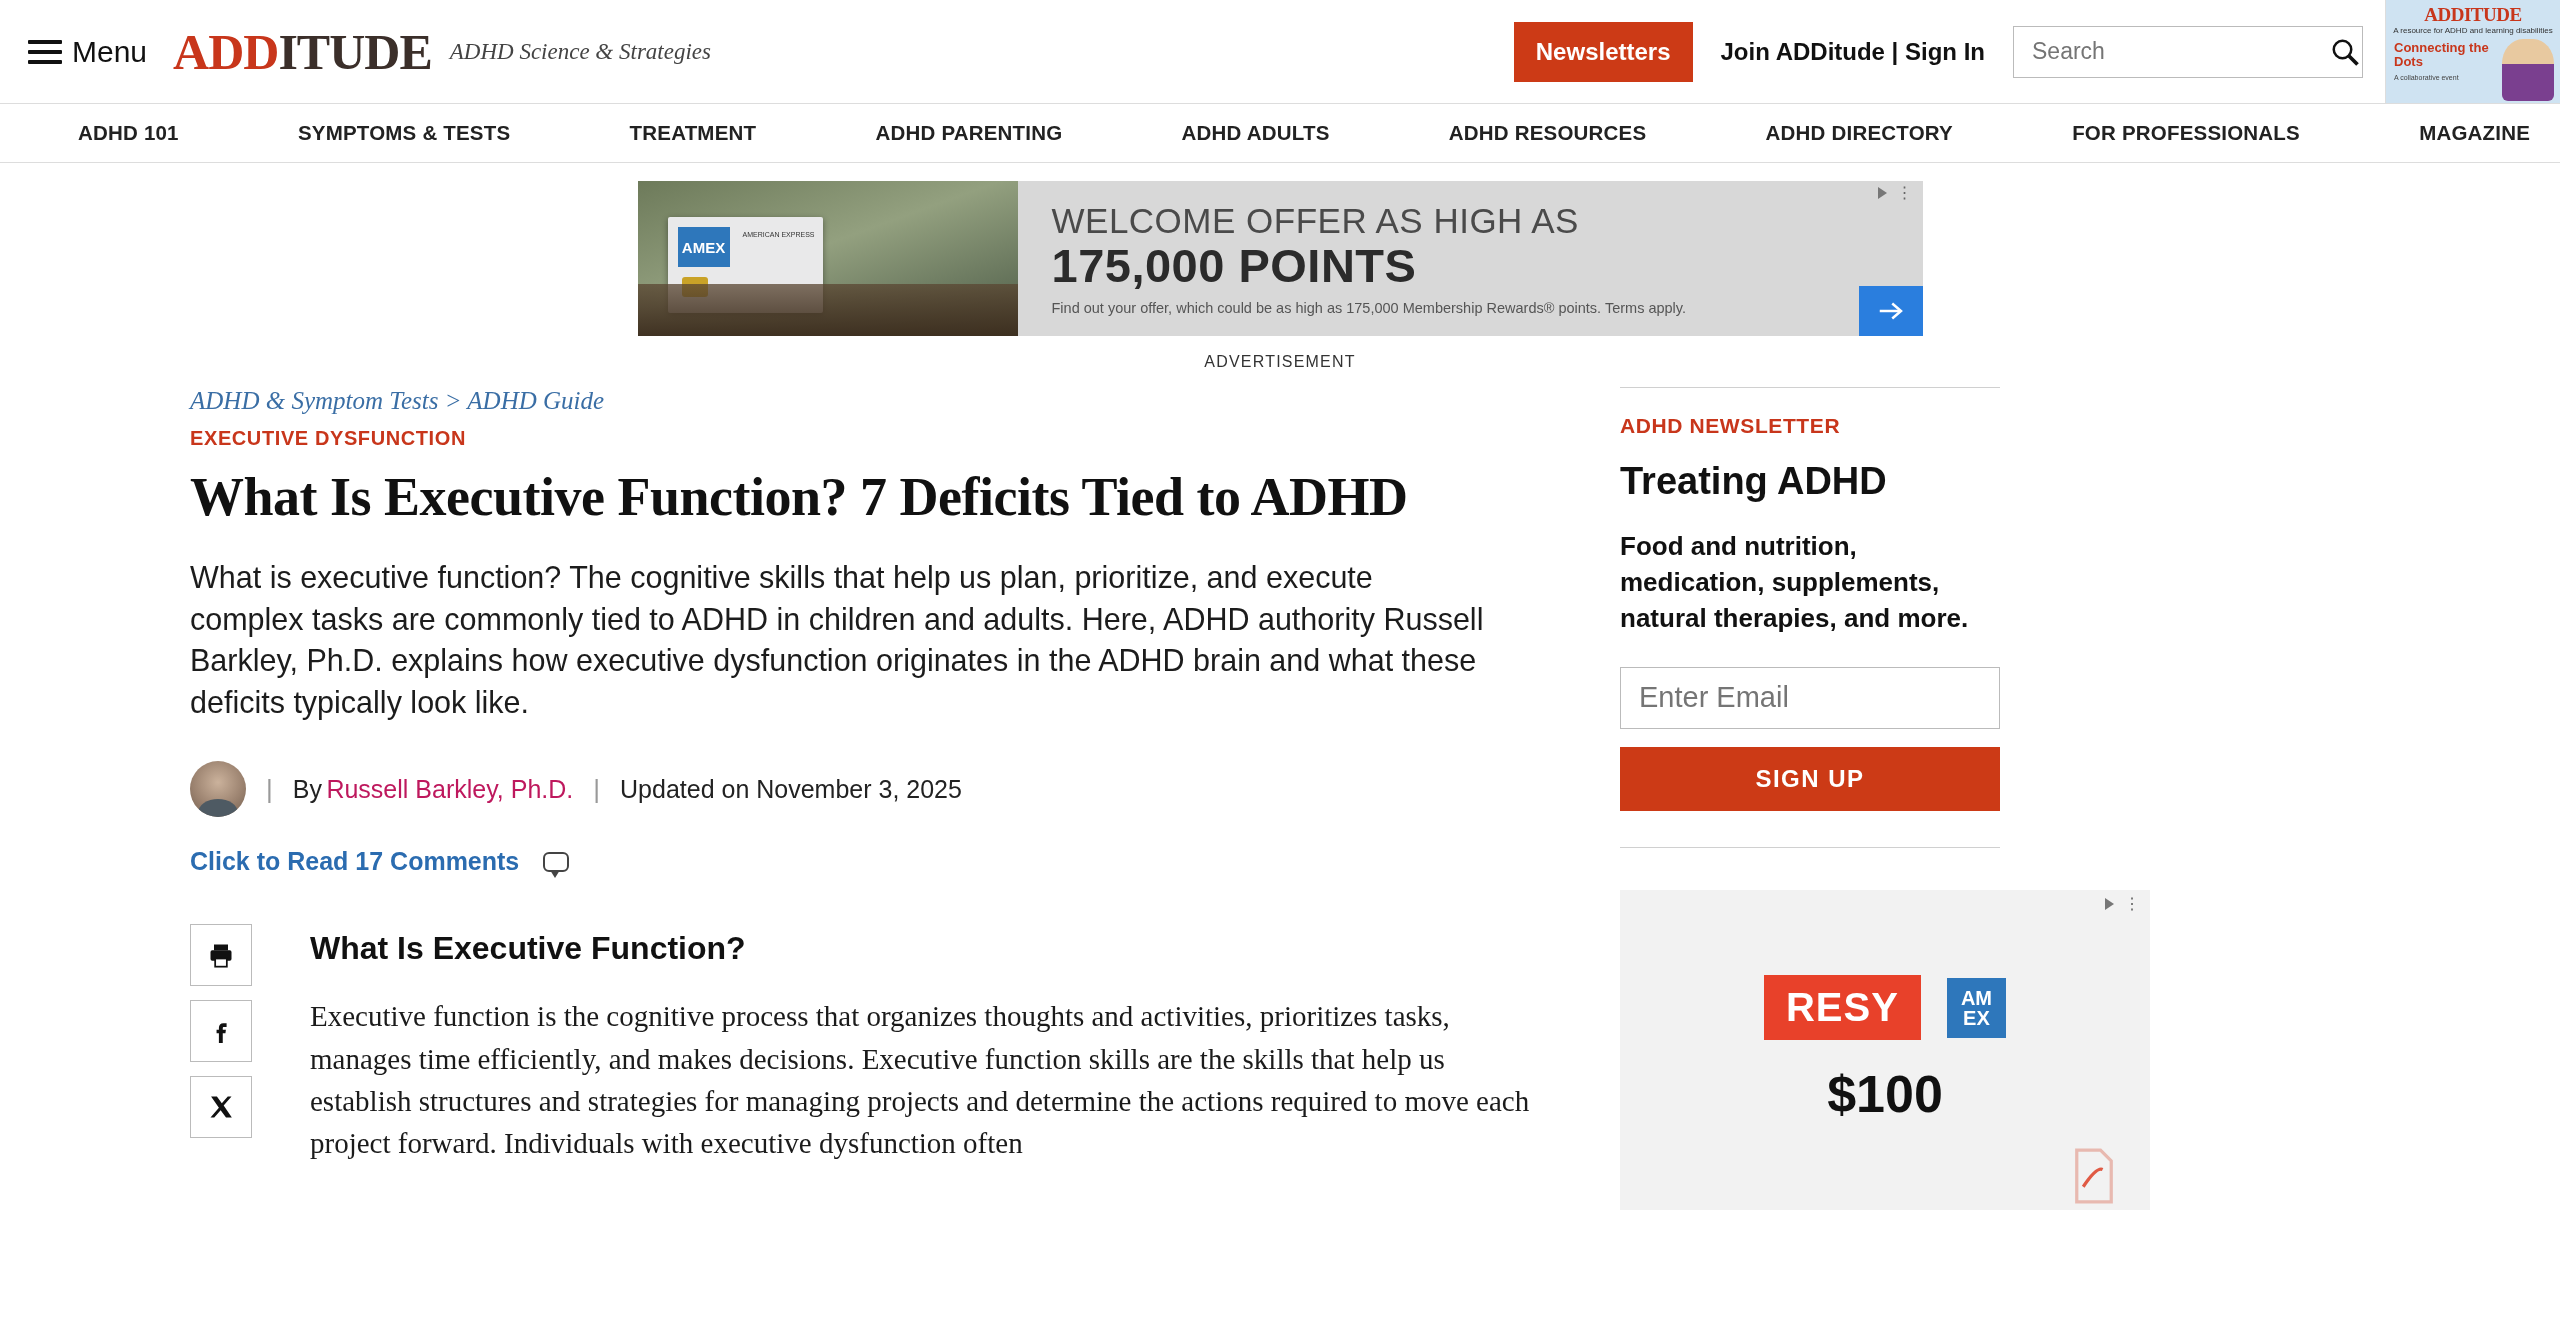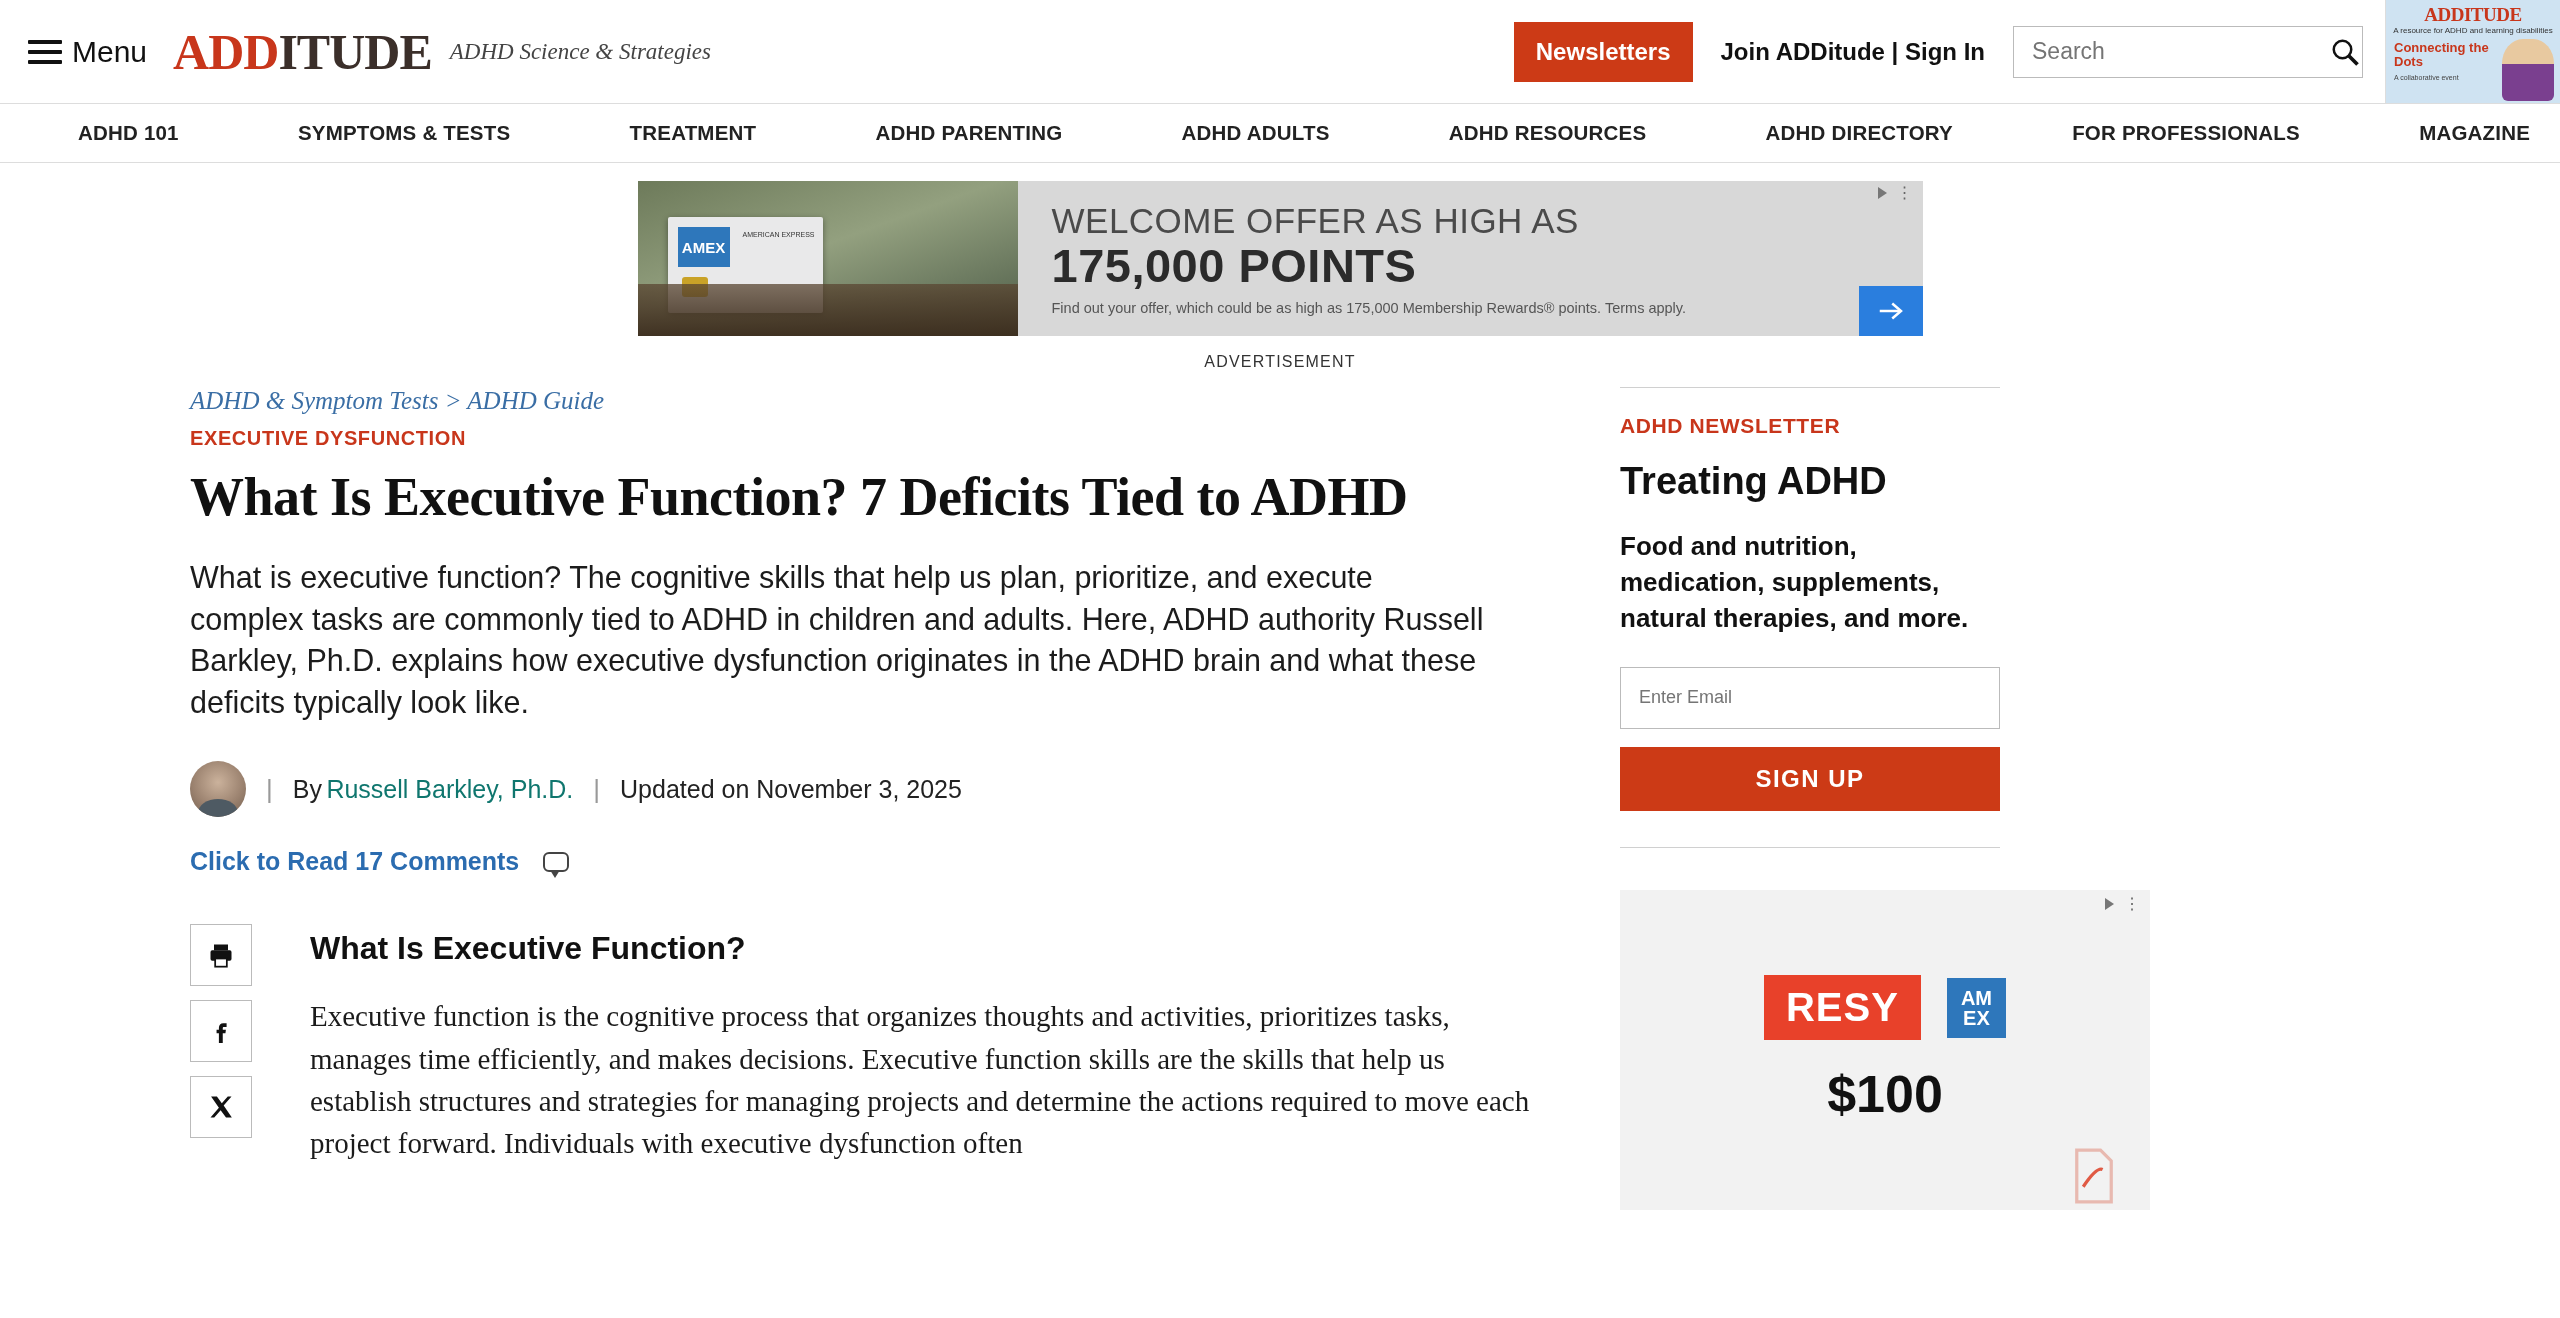--- a/index.html
+++ b/index.html
@@ -233,21 +233,21 @@
     width:56px;height:56px;border-radius:50%;
     background: radial-gradient(circle at 50% 38%, #cbb29c 0%, #9c8370 55%, #6f5c4d 100%);
     position:relative; overflow:hidden; flex:0 0 56px;
   }
   .avatar:after{
     content:""; position:absolute; left:8px; bottom:-10px; width:40px;height:28px;
     background:#4e5a63; border-radius:50% 50% 0 0;
   }
   .byline-sep { color:#999; margin: 0 20px; font-size:26px;}
   .byline-text { font-size: 25px; color:#222; }
-  .byline-text a { color:#0f766e; text-decoration:none; cursor:pointer;}
+  .byline-text a { color:#be185d; text-decoration:none; cursor:pointer;}
   .comments {
     font-weight:bold; font-size:25px; color:#2b6cb0; cursor:pointer;
     display:flex; align-items:center; gap:24px; margin-bottom: 48px;
   }
   .bubble { width:26px;height:20px;border:2px solid #444;border-radius:6px; position:relative;}
   .bubble:after{content:"";position:absolute;left:5px;bottom:-8px;border-left:5px solid transparent;border-right:5px solid transparent;border-top:8px solid #444;}
   .body-wrap { display:flex; }
   .share-rail { width: 120px; flex:0 0 120px; }
   .share-btn {
     width:62px;height:62px;border:1px solid #bbb;display:flex;align-items:center;justify-content:center;
@@ -275,21 +275,21 @@
     padding-right: 180px;
   }
   .side-rule { border-top: 1px solid #d0d0d0; margin-bottom: 26px;}
   .side-kicker {
     color:#c8361b; font-weight:bold; font-size:21px; letter-spacing:0.6px; margin-bottom: 22px;
   }
   .side-title { font-size: 38px; font-weight:bold; color:#111; margin-bottom: 26px;}
   .side-desc { font-size: 26px; font-weight:bold; color:#111; line-height:1.38; margin-bottom: 30px;}
   .email-input {
     width:100%; height: 62px; border:1px solid #bbb; padding: 0 18px;
-    font-size:18px; color:#555; outline:none; font-family:"Liberation Sans", sans-serif;
+    font-size:29px; color:#555; outline:none; font-family:"Liberation Sans", sans-serif;
   }
   .signup-btn {
     width:100%; height:64px; margin-top:18px; background:#cc3a16; color:#fff;
     border:none; font-size:24px; font-weight:bold; letter-spacing:1.5px; cursor:pointer;
     font-family:"Liberation Sans", sans-serif;
   }
   .side-rule-2 { border-top:1px solid #d0d0d0; margin: 36px 0 0 0;}
   .side-ad {
     margin-top: 42px;
     width: 530px; height: 320px; background:#f2f2f2; position:relative;

